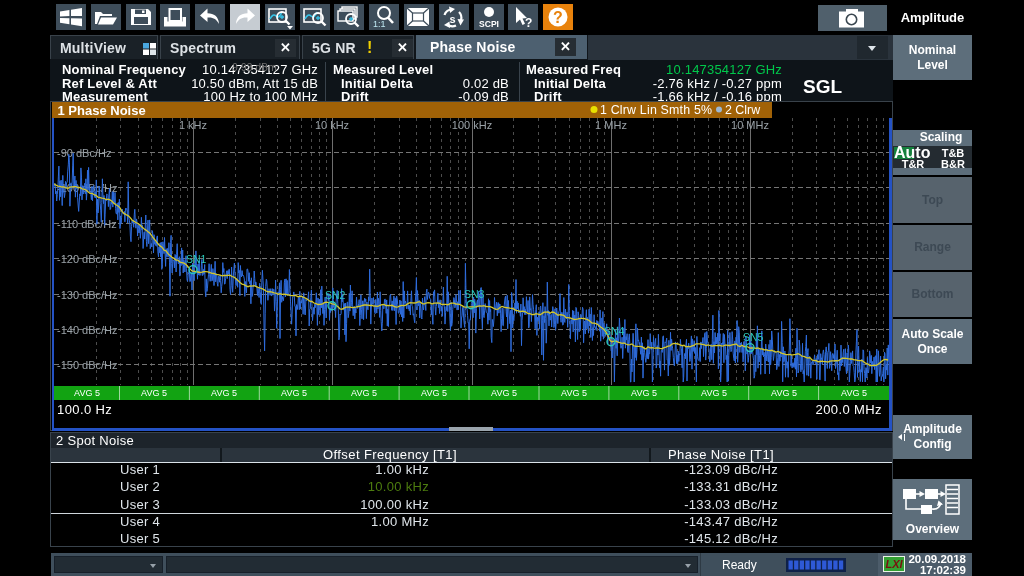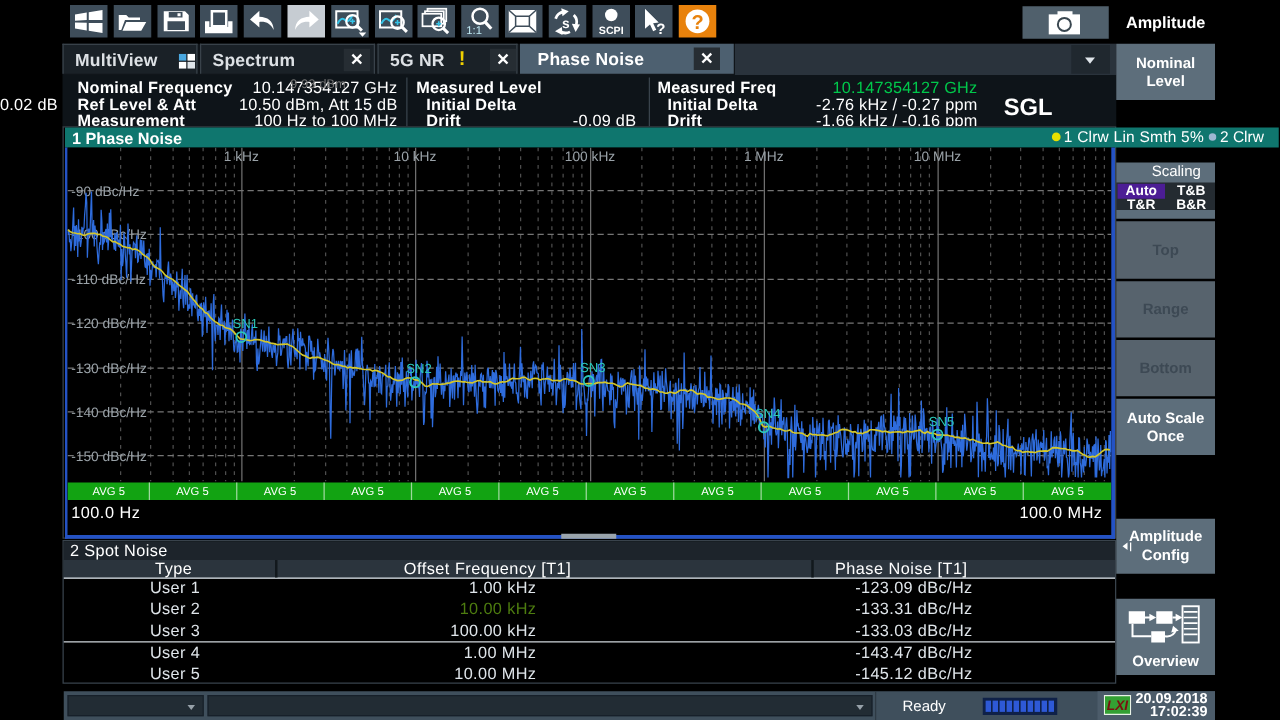--- a/index.html
+++ b/index.html
@@ -118,34 +118,34 @@
     <div style="position:absolute;left:62px;top:62px;color:#fff;font-size:13px;font-weight:bold;letter-spacing:0.2px">Nominal Frequency</div>
     <div style="position:absolute;left:0px;top:62px;width:318px;text-align:right;color:#fff;font-size:13px;letter-spacing:0.2px">10.147354127&nbsp;GHz</div>
     <div style="position:absolute;left:62px;top:75.5px;color:#fff;font-size:13px;font-weight:bold;letter-spacing:0.2px">Ref Level &amp; Att</div>
     <div style="position:absolute;left:0px;top:75.5px;width:318px;text-align:right;color:#fff;font-size:13px;letter-spacing:0.2px">10.50 dBm, Att 15 dB</div>
     <div style="position:absolute;left:62px;top:89px;color:#fff;font-size:13px;font-weight:bold;letter-spacing:0.2px">Measurement</div>
     <div style="position:absolute;left:0px;top:89px;width:318px;text-align:right;color:#fff;font-size:13px;letter-spacing:0.2px">100 Hz to 100 MHz</div>
     <div style="position:absolute;left:325px;top:62px;width:1px;height:40px;background:#39434c"></div>
     <div style="position:absolute;left:333px;top:62px;color:#fff;font-size:13px;font-weight:bold;letter-spacing:0.2px">Measured Level</div>
     <div style="position:absolute;left:0px;top:62px;width:509px;text-align:center;color:#737373;font-size:10px;letter-spacing:0.2px">9.93 dBm</div>
     <div style="position:absolute;left:341px;top:75.5px;color:#fff;font-size:13px;font-weight:bold;letter-spacing:0.2px">Initial Delta</div>
-    <div style="position:absolute;left:0px;top:75.5px;width:509px;color:#fff;font-size:13px;letter-spacing:0.2px">0.02 dB</div>
+    <div style="position:absolute;left:0px;top:75.5px;width:509px;text-align:right;color:#fff;font-size:13px;letter-spacing:0.2px">0.02 dB</div>
     <div style="position:absolute;left:341px;top:89px;color:#fff;font-size:13px;font-weight:bold;letter-spacing:0.2px">Drift</div>
     <div style="position:absolute;left:0px;top:89px;width:509px;text-align:right;color:#fff;font-size:13px;letter-spacing:0.2px">-0.09 dB</div>
     <div style="position:absolute;left:519px;top:62px;width:1px;height:40px;background:#39434c"></div>
     <div style="position:absolute;left:526px;top:62px;color:#fff;font-size:13px;font-weight:bold;letter-spacing:0.2px">Measured Freq</div>
     <div style="position:absolute;left:0px;top:62px;width:782px;text-align:right;color:#00c84b;font-size:13px;letter-spacing:0.2px">10.147354127&nbsp;GHz</div>
     <div style="position:absolute;left:534px;top:75.5px;color:#fff;font-size:13px;font-weight:bold;letter-spacing:0.2px">Initial Delta</div>
     <div style="position:absolute;left:0px;top:75.5px;width:782px;text-align:right;color:#fff;font-size:13px;letter-spacing:0.2px">-2.76 kHz / -0.27 ppm</div>
     <div style="position:absolute;left:534px;top:89px;color:#fff;font-size:13px;font-weight:bold;letter-spacing:0.2px">Drift</div>
     <div style="position:absolute;left:0px;top:89px;width:782px;text-align:right;color:#fff;font-size:13px;letter-spacing:0.2px">-1.66 kHz / -0.16 ppm</div>
     <div style="position:absolute;left:803px;top:76px;color:#fff;font-size:19px;font-weight:bold">SGL</div>
 
 <div style="position:absolute;left:50px;top:101px;width:843px;height:330px;border:1px solid #39424a;background:#000;box-sizing:border-box"></div>
-<div style="position:absolute;left:51.5px;top:102px;width:971px;height:15.5px;background:#0f766e">
+<div style="position:absolute;left:51.5px;top:102px;width:720px;height:15.5px;background:#a16207">
   <div style="position:absolute;left:6px;top:0.5px;color:#fff;font-size:13px;font-weight:bold">1 Phase Noise</div>
   <svg style="position:absolute;right:0;top:0" width="182" height="15" viewBox="0 0 182 15">
     <circle cx="4" cy="7.5" r="3.5" fill="#e8e000"></circle>
     <text x="10" y="11.5" fill="#fff" font-size="12.4" textLength="112">1 Clrw Lin Smth 5%</text>
     <circle cx="129" cy="7.5" r="3" fill="#9db8d2"></circle>
     <text x="135" y="11.5" fill="#fff" font-size="12.4">2 Clrw</text>
   </svg>
 </div>
 <div style="position:absolute;left:51.5px;top:117.5px;width:2.5px;height:313px;background:#2452c4"></div>
 <div style="position:absolute;left:889px;top:117.5px;width:2.5px;height:313px;background:#2452c4"></div>
@@ -255,57 +255,55 @@
       <line x1="608.9" y1="386" x2="608.9" y2="400" stroke="#9ed89e"></line>
       <text x="644" y="396" fill="#fff" font-size="9" text-anchor="middle">AVG 5</text>
       <line x1="678.8" y1="386" x2="678.8" y2="400" stroke="#9ed89e"></line>
       <text x="714" y="396" fill="#fff" font-size="9" text-anchor="middle">AVG 5</text>
       <line x1="748.7" y1="386" x2="748.7" y2="400" stroke="#9ed89e"></line>
       <text x="784" y="396" fill="#fff" font-size="9" text-anchor="middle">AVG 5</text>
       <line x1="818.6" y1="386" x2="818.6" y2="400" stroke="#9ed89e"></line>
       <text x="854" y="396" fill="#fff" font-size="9" text-anchor="middle">AVG 5</text>
 </svg>
 <div style="position:absolute;left:57px;top:401.5px;color:#fff;font-size:13px;letter-spacing:0.4px">100.0 Hz</div>
-<div style="position:absolute;left:787px;top:402px;width:95px;text-align:right;color:#fff;font-size:13px;letter-spacing:0.4px">100.0 MHz</div>
+<div style="position:absolute;left:787px;top:402px;width:95px;text-align:right;color:#fff;font-size:13px;letter-spacing:0.4px">200.0 MHz</div>
 <div style="position:absolute;left:449px;top:426.5px;width:44px;height:4px;background:#9aa4ac"></div>
 
 <div style="position:absolute;left:50px;top:431.5px;width:843px;height:115px;border:1px solid #39434c;background:#000;box-sizing:border-box"></div>
 <div style="position:absolute;left:51px;top:432.5px;width:841px;height:15px;background:#1d242b;color:#fff;font-size:13px;letter-spacing:0.3px">
       <span style="position:absolute;left:5px;top:0px">2 Spot Noise</span>
     </div>
 <div style="position:absolute;left:51px;top:447.5px;width:841px;height:14px;background:#2b343d;border-bottom:1px solid #dbe2e8">
-  <div style="position:absolute;left:0;top:-1px;width:176px;text-align:center;color:#fff;font-size:13px;letter-spacing:0.4px">Type</div>
   <div style="position:absolute;left:169px;top:-1px;width:340px;text-align:center;color:#fff;font-size:13px;letter-spacing:0.4px">Offset Frequency [T1]</div>
   <div style="position:absolute;left:598px;top:-1px;width:144px;text-align:center;color:#fff;font-size:13px;letter-spacing:0.4px">Phase Noise [T1]</div>
   <div style="position:absolute;left:169px;top:0;width:2px;height:14px;background:#12181d"></div>
   <div style="position:absolute;left:598px;top:0;width:2px;height:14px;background:#12181d"></div>
 </div>
 <div style="position:absolute;left:65px;top:462px;width:150px;text-align:center;color:#dfe5ea;font-size:13px;letter-spacing:0.3px">User 1</div>
     <div style="position:absolute;left:229px;top:462px;width:200px;text-align:right;color:#dfe5ea;font-size:13px;letter-spacing:0.3px">1.00 kHz</div>
     <div style="position:absolute;left:578px;top:462px;width:200px;text-align:right;color:#dfe5ea;font-size:13px;letter-spacing:0.3px">-123.09 dBc/Hz</div>
 <div style="position:absolute;left:65px;top:479.3px;width:150px;text-align:center;color:#dfe5ea;font-size:13px;letter-spacing:0.3px">User 2</div>
     <div style="position:absolute;left:229px;top:479.3px;width:200px;text-align:right;color:#4d7c0f;font-size:13px;letter-spacing:0.3px">10.00 kHz</div>
     <div style="position:absolute;left:578px;top:479.3px;width:200px;text-align:right;color:#dfe5ea;font-size:13px;letter-spacing:0.3px">-133.31 dBc/Hz</div>
 <div style="position:absolute;left:65px;top:496.6px;width:150px;text-align:center;color:#dfe5ea;font-size:13px;letter-spacing:0.3px">User 3</div>
     <div style="position:absolute;left:229px;top:496.6px;width:200px;text-align:right;color:#dfe5ea;font-size:13px;letter-spacing:0.3px">100.00 kHz</div>
     <div style="position:absolute;left:578px;top:496.6px;width:200px;text-align:right;color:#dfe5ea;font-size:13px;letter-spacing:0.3px">-133.03 dBc/Hz</div>
 <div style="position:absolute;left:51px;top:513px;width:841px;height:1px;background:#cfd6dc"></div>
 <div style="position:absolute;left:65px;top:513.9px;width:150px;text-align:center;color:#dfe5ea;font-size:13px;letter-spacing:0.3px">User 4</div>
     <div style="position:absolute;left:229px;top:513.9px;width:200px;text-align:right;color:#dfe5ea;font-size:13px;letter-spacing:0.3px">1.00 MHz</div>
     <div style="position:absolute;left:578px;top:513.9px;width:200px;text-align:right;color:#dfe5ea;font-size:13px;letter-spacing:0.3px">-143.47 dBc/Hz</div>
 <div style="position:absolute;left:65px;top:531.2px;width:150px;text-align:center;color:#dfe5ea;font-size:13px;letter-spacing:0.3px">User 5</div>
-    <div style="position:absolute;left:229px;top:531.2px;width:200px;text-align:right;color:#dfe5ea;font-size:13px;letter-spacing:0.3px">10.00 MHz</div>
     <div style="position:absolute;left:578px;top:531.2px;width:200px;text-align:right;color:#dfe5ea;font-size:13px;letter-spacing:0.3px">-145.12 dBc/Hz</div>
 
 <div style="position:absolute;left:893px;top:10px;width:79px;text-align:center;color:#fff;font-size:13px;font-weight:bold">Amplitude</div>
     <div style="position:absolute;left:893px;top:35px;width:79px;height:45px;background:#5d6e7b;color:#fff;font-size:12px;font-weight:bold;text-align:center;display:flex;align-items:center;justify-content:center;line-height:15px">Nominal<br>Level</div>
 <div style="position:absolute;left:893px;top:130px;width:79px;height:45px;background:#5d6e7b"></div>
-<div style="position:absolute;left:893px;top:130px;width:96px;height:16px;text-align:center;color:#fff;font-size:12px;font-weight:normal">Scaling</div>
+<div style="position:absolute;left:893px;top:130px;width:96px;height:16px;text-align:center;color:#fff;font-size:12px;font-weight:bold">Scaling</div>
 <div style="position:absolute;left:893px;top:146px;width:79px;height:22px;background:#242b31"></div>
-<div style="position:absolute;left:894px;top:146.5px;width:38px;height:12px;background:#4c1d95;color:#fff;font-size:11px;font-weight:bold;text-align:center;line-height:12px">Auto</div>
+<div style="position:absolute;left:894px;top:146.5px;width:20px;height:12px;background:#15803d;color:#fff;font-size:16px;font-weight:bold;text-align:center;line-height:12px">Auto</div>
 <div style="position:absolute;left:934px;top:146.5px;width:38px;height:12px;color:#fff;font-size:11px;font-weight:bold;text-align:center;line-height:12px">T&amp;B</div>
 <div style="position:absolute;left:894px;top:157.5px;width:38px;height:12px;color:#fff;font-size:11px;font-weight:bold;text-align:center;line-height:12px">T&amp;R</div>
 <div style="position:absolute;left:934px;top:157.5px;width:38px;height:12px;color:#fff;font-size:11px;font-weight:bold;text-align:center;line-height:12px">B&amp;R</div>
 <div style="position:absolute;left:893px;top:177px;width:79px;height:46px;background:#57636d;color:#3d4954;font-size:12px;font-weight:bold;text-align:center;display:flex;align-items:center;justify-content:center;line-height:15px">Top</div>
     <div style="position:absolute;left:893px;top:225px;width:79px;height:45px;background:#57636d;color:#3d4954;font-size:12px;font-weight:bold;text-align:center;display:flex;align-items:center;justify-content:center;line-height:15px">Range</div>
     <div style="position:absolute;left:893px;top:272px;width:79px;height:45px;background:#57636d;color:#3d4954;font-size:12px;font-weight:bold;text-align:center;display:flex;align-items:center;justify-content:center;line-height:15px">Bottom</div>
     <div style="position:absolute;left:893px;top:319px;width:79px;height:45px;background:#5d6e7b;color:#fff;font-size:12px;font-weight:bold;text-align:center;display:flex;align-items:center;justify-content:center;line-height:15px">Auto Scale<br>Once</div>
     <div style="position:absolute;left:893px;top:415px;width:79px;height:44px;background:#5d6e7b;color:#fff;font-size:12px;font-weight:bold;text-align:center;display:flex;align-items:center;justify-content:center;line-height:15px">Amplitude<br>Config<div style="position:absolute;left:5px;top:19px;width:0;height:0;border-top:3.5px solid transparent;border-bottom:3.5px solid transparent;border-right:4.5px solid #fff"></div><div style="position:absolute;left:10.5px;top:19px;width:1.5px;height:7px;background:#fff"></div></div>
     <div style="position:absolute;left:893px;top:479px;width:79px;height:61px;background:#5d6e7b">
       <div style="position:absolute;left:4px;top:4px"><svg width="71" height="36" viewBox="0 0 71 36">

